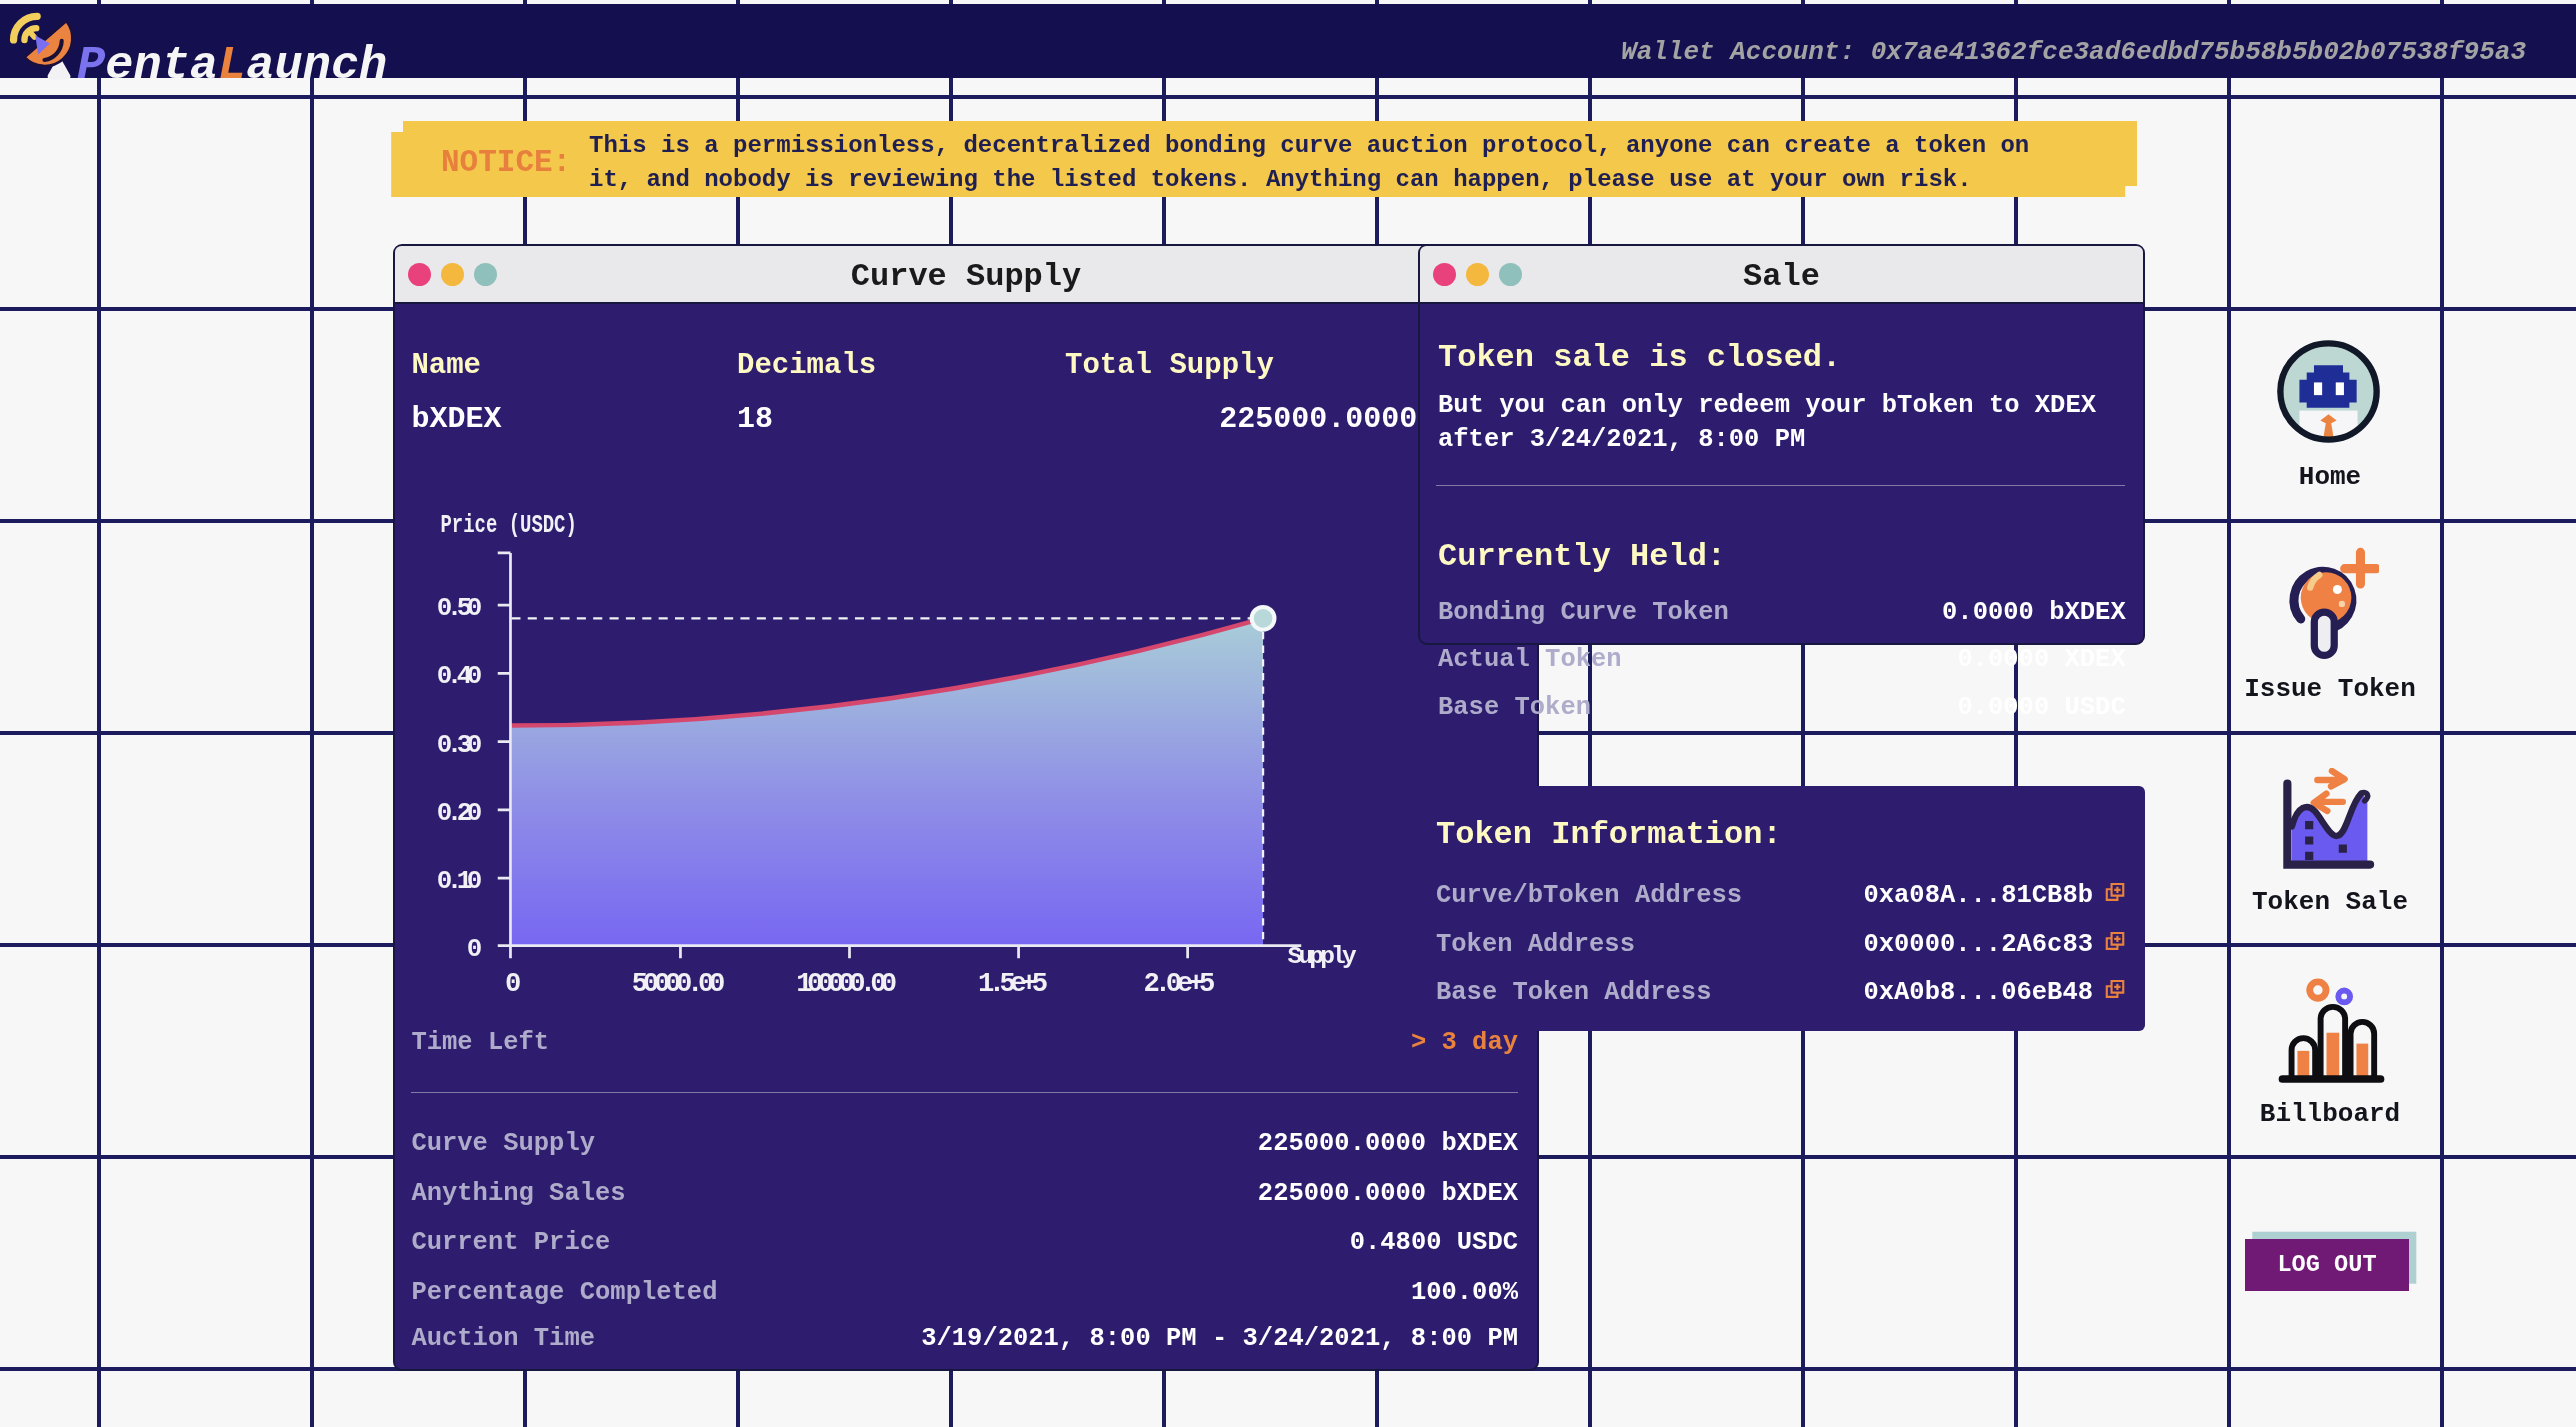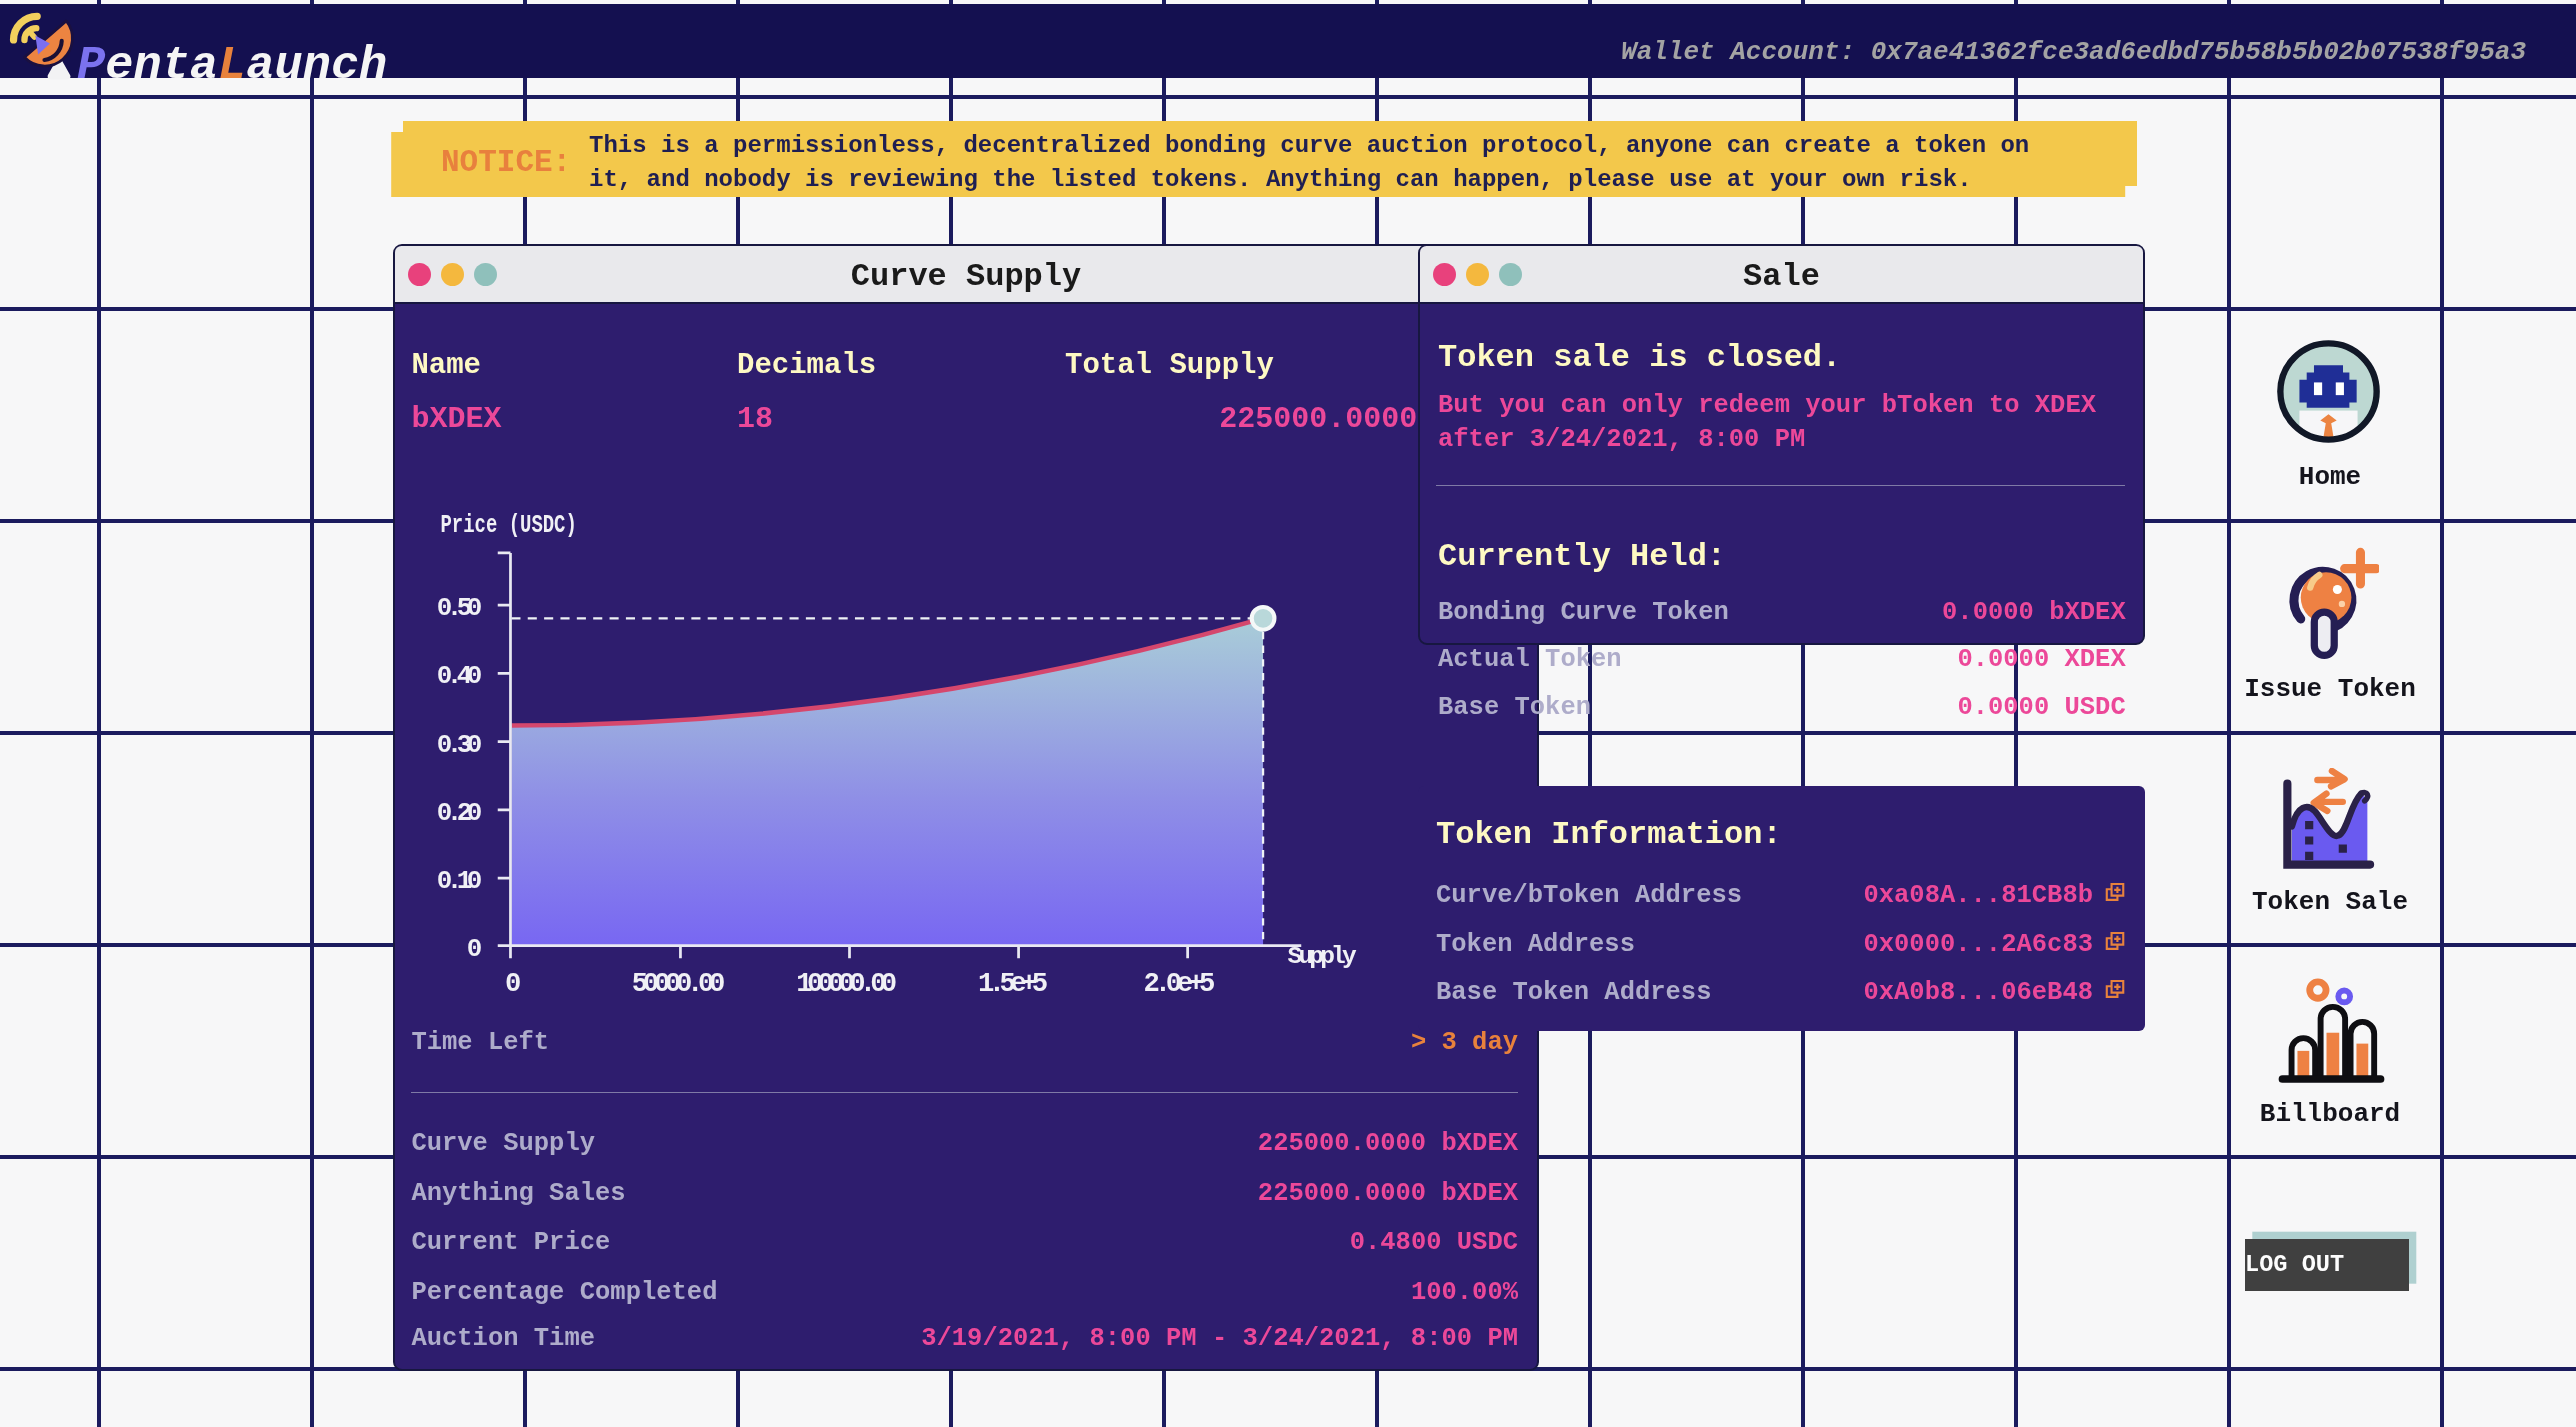--- a/index.html
+++ b/index.html
@@ -33,32 +33,32 @@
   .dots { position:absolute; left:12.7px; top:17.3px; }
   .dot { display:inline-block; width:23px; height:23px; border-radius:50%; margin-right:10px; }
   .d1{background:#e8417c;} .d2{background:#f4b83e;} .d3{background:#8fc0bb;}
   .ttl { position:absolute; left:0; right:0; top:11.8px; text-align:center; font-size:32px; color:#1a1a1a; }
 
   #wcurve { left:393px; top:244px; width:1146px; height:1127px; }
   #wsale  { left:1418px; top:244px; width:727px; height:401px; }
   #tinfo  { position:absolute; left:1418px; top:786px; width:727px; height:245px;
             background:#2e1d6e; border-radius:6px; }
 
-  .lbl { color:#aeacca; } .val { color:#ec4899;font-family:Liberation Mono, monospace; } .hdr { color:#fef9c3; } .org { color:#e8823c;text-align:center; }
+  .lbl { color:#aeacca; } .val { color:#ffffff;font-family:Liberation Mono, monospace; } .hdr { color:#fef9c3; } .org { color:#e8823c;text-align:center; }
   .row { position:absolute; font-size:25.5px; }
   .rt { position:absolute; right:0; top:0; }
   hr.sep { border:none; border-top:1.8px solid #8d8bb0; opacity:0.85; }
 
   
   .sblbl { position:absolute; text-align:center; font-size:26px; line-height:27px; color:#14141c; }
 
   
   #logout { position:absolute; left:2245px; top:1239px; width:164px; height:52px;
-    background:#404040; box-shadow:7.3px -7.3px 0 0 #afd0d0;
-    color:#fdfdfd; font-size:23.6px; line-height:52px; }
+    background:#701a75; box-shadow:7.3px -7.3px 0 0 #afd0d0;
+    color:#fdfdfd; font-size:23.6px; text-align:center; line-height:52px; }
 </style>
 </head>
 <body>
 
 <div id="navbar">
   <svg class="abs" style="left:9px;top:4.5px" width="100" height="91" viewBox="0 0 110 100">
     <path d="M5 34 A26 26 0 0 1 31 8" stroke="#f2cf5d" stroke-width="8" fill="none" stroke-linecap="round"></path>
     <path d="M17 34 A13 13 0 0 1 30 21" stroke="#f2cf5d" stroke-width="7" fill="none" stroke-linecap="round"></path>
     <path d="M28 31 L22 24" stroke="#f2cf5d" stroke-width="6" stroke-linecap="round"></path>
     <path d="M46 74 L55 58 L64 74 Z" fill="#f2f2f4" stroke="#f2f2f4" stroke-width="7" stroke-linejoin="round"></path>

